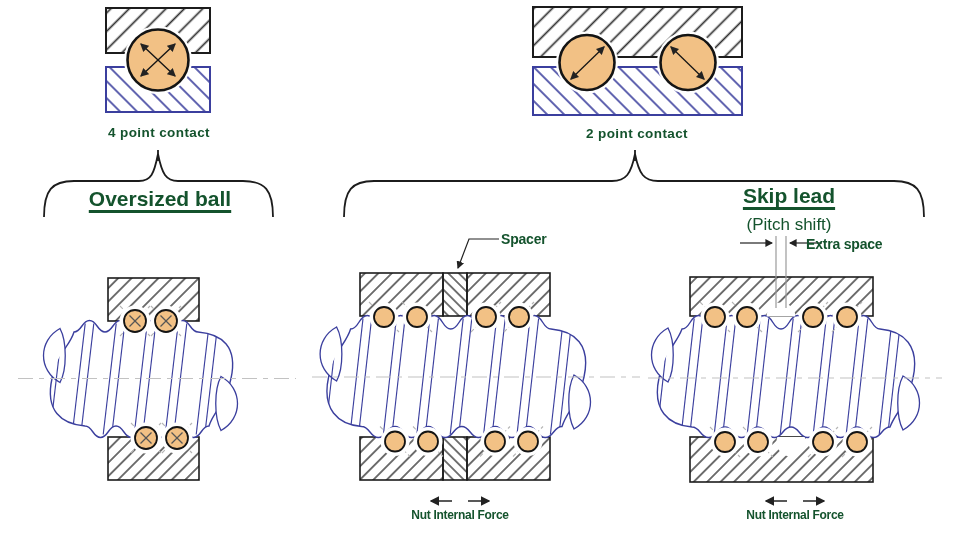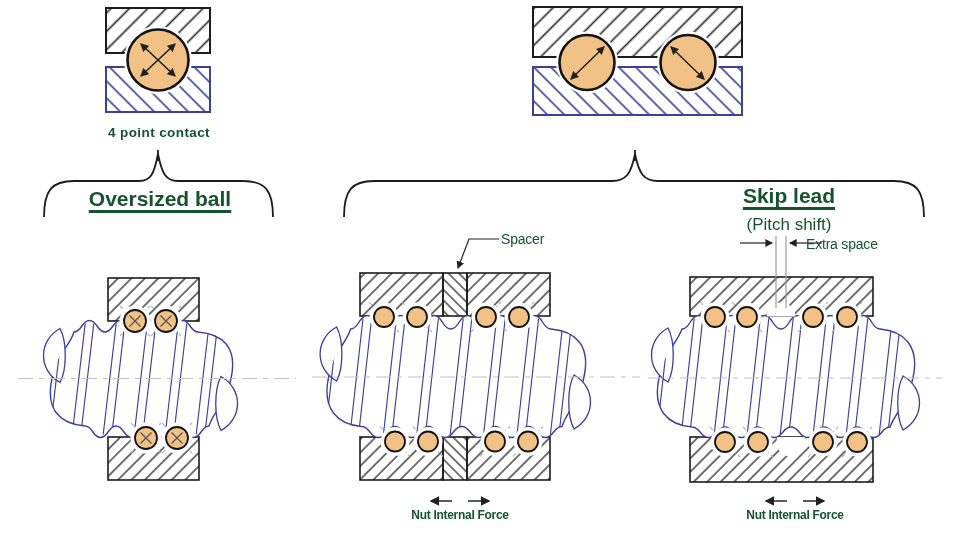--- a/index.html
+++ b/index.html
@@ -5,21 +5,21 @@
   html,body{margin:0;padding:0;background:#fff;}
   .stage{position:relative;width:960px;height:540px;background:#fff;overflow:hidden;
          font-family:"Liberation Sans",sans-serif;}
   #cv{position:absolute;left:0;top:0;}
   .lbl{position:absolute;color:#14532d;line-height:1.15;}
   .ctr{text-align:center;}
   .contact{font-size:13.5px;font-weight:700;letter-spacing:.4px;}
   .hd{font-size:21px;font-weight:700;text-decoration:underline;
       text-decoration-thickness:2.5px;text-underline-offset:4px;}
   .sub{font-size:17px;font-weight:400;}
-  .ann{font-size:14px;font-weight:400;letter-spacing:-.2px;}
+  .ann{font-size:14px;font-weight:700;letter-spacing:-.2px;}
   .force{font-size:12px;font-weight:700;letter-spacing:-.3px;}
 </style>
 </head>
 <body>
 
 <div class="stage">
   <svg id="cv" width="960" height="540" viewBox="0 0 960 540">
       <defs>
         <marker id="ah" viewBox="0 0 10 10" refX="8.5" refY="5" markerWidth="6.5" markerHeight="6.5" orient="auto-start-reverse">
           <path d="M0,0L10,5L0,10Z" fill="#222222"></path>
@@ -243,20 +243,21 @@
         <line x1="740" y1="243" x2="772" y2="243" stroke="#222222" stroke-width="1.2" marker-end="url(#ah)"></line>
         <line x1="822" y1="243" x2="790" y2="243" stroke="#222222" stroke-width="1.2" marker-end="url(#ah)"></line>
         <line x1="452" y1="501" x2="431" y2="501" stroke="#222222" stroke-width="1.5" marker-end="url(#ah)"></line>
         <line x1="468" y1="501" x2="489" y2="501" stroke="#222222" stroke-width="1.5" marker-end="url(#ah)"></line>
         <line x1="787" y1="501" x2="766" y2="501" stroke="#222222" stroke-width="1.5" marker-end="url(#ah)"></line>
         <line x1="803" y1="501" x2="824" y2="501" stroke="#222222" stroke-width="1.5" marker-end="url(#ah)"></line>
       </g>
     </svg>
 
   <div class="lbl ctr contact" style="left:39px;top:125px;width:240px;">4 point contact</div>
+  <div class="lbl ctr contact" style="left:517px;top:126px;width:240px;">2 point contact</div>
 
   <div class="lbl ctr hd" style="left:40px;top:187px;width:240px;">Oversized ball</div>
   <div class="lbl ctr hd" style="left:669px;top:184px;width:240px;">Skip lead</div>
   <div class="lbl ctr sub" style="left:669px;top:215px;width:240px;">(Pitch shift)</div>
 
   <div class="lbl ann" style="left:501px;top:231px;">Spacer</div>
   <div class="lbl ann" style="left:806px;top:236px;">Extra space</div>
 
   <div class="lbl ctr force" style="left:340px;top:509px;width:240px;">Nut Internal Force</div>
   <div class="lbl ctr force" style="left:675px;top:509px;width:240px;">Nut Internal Force</div>

